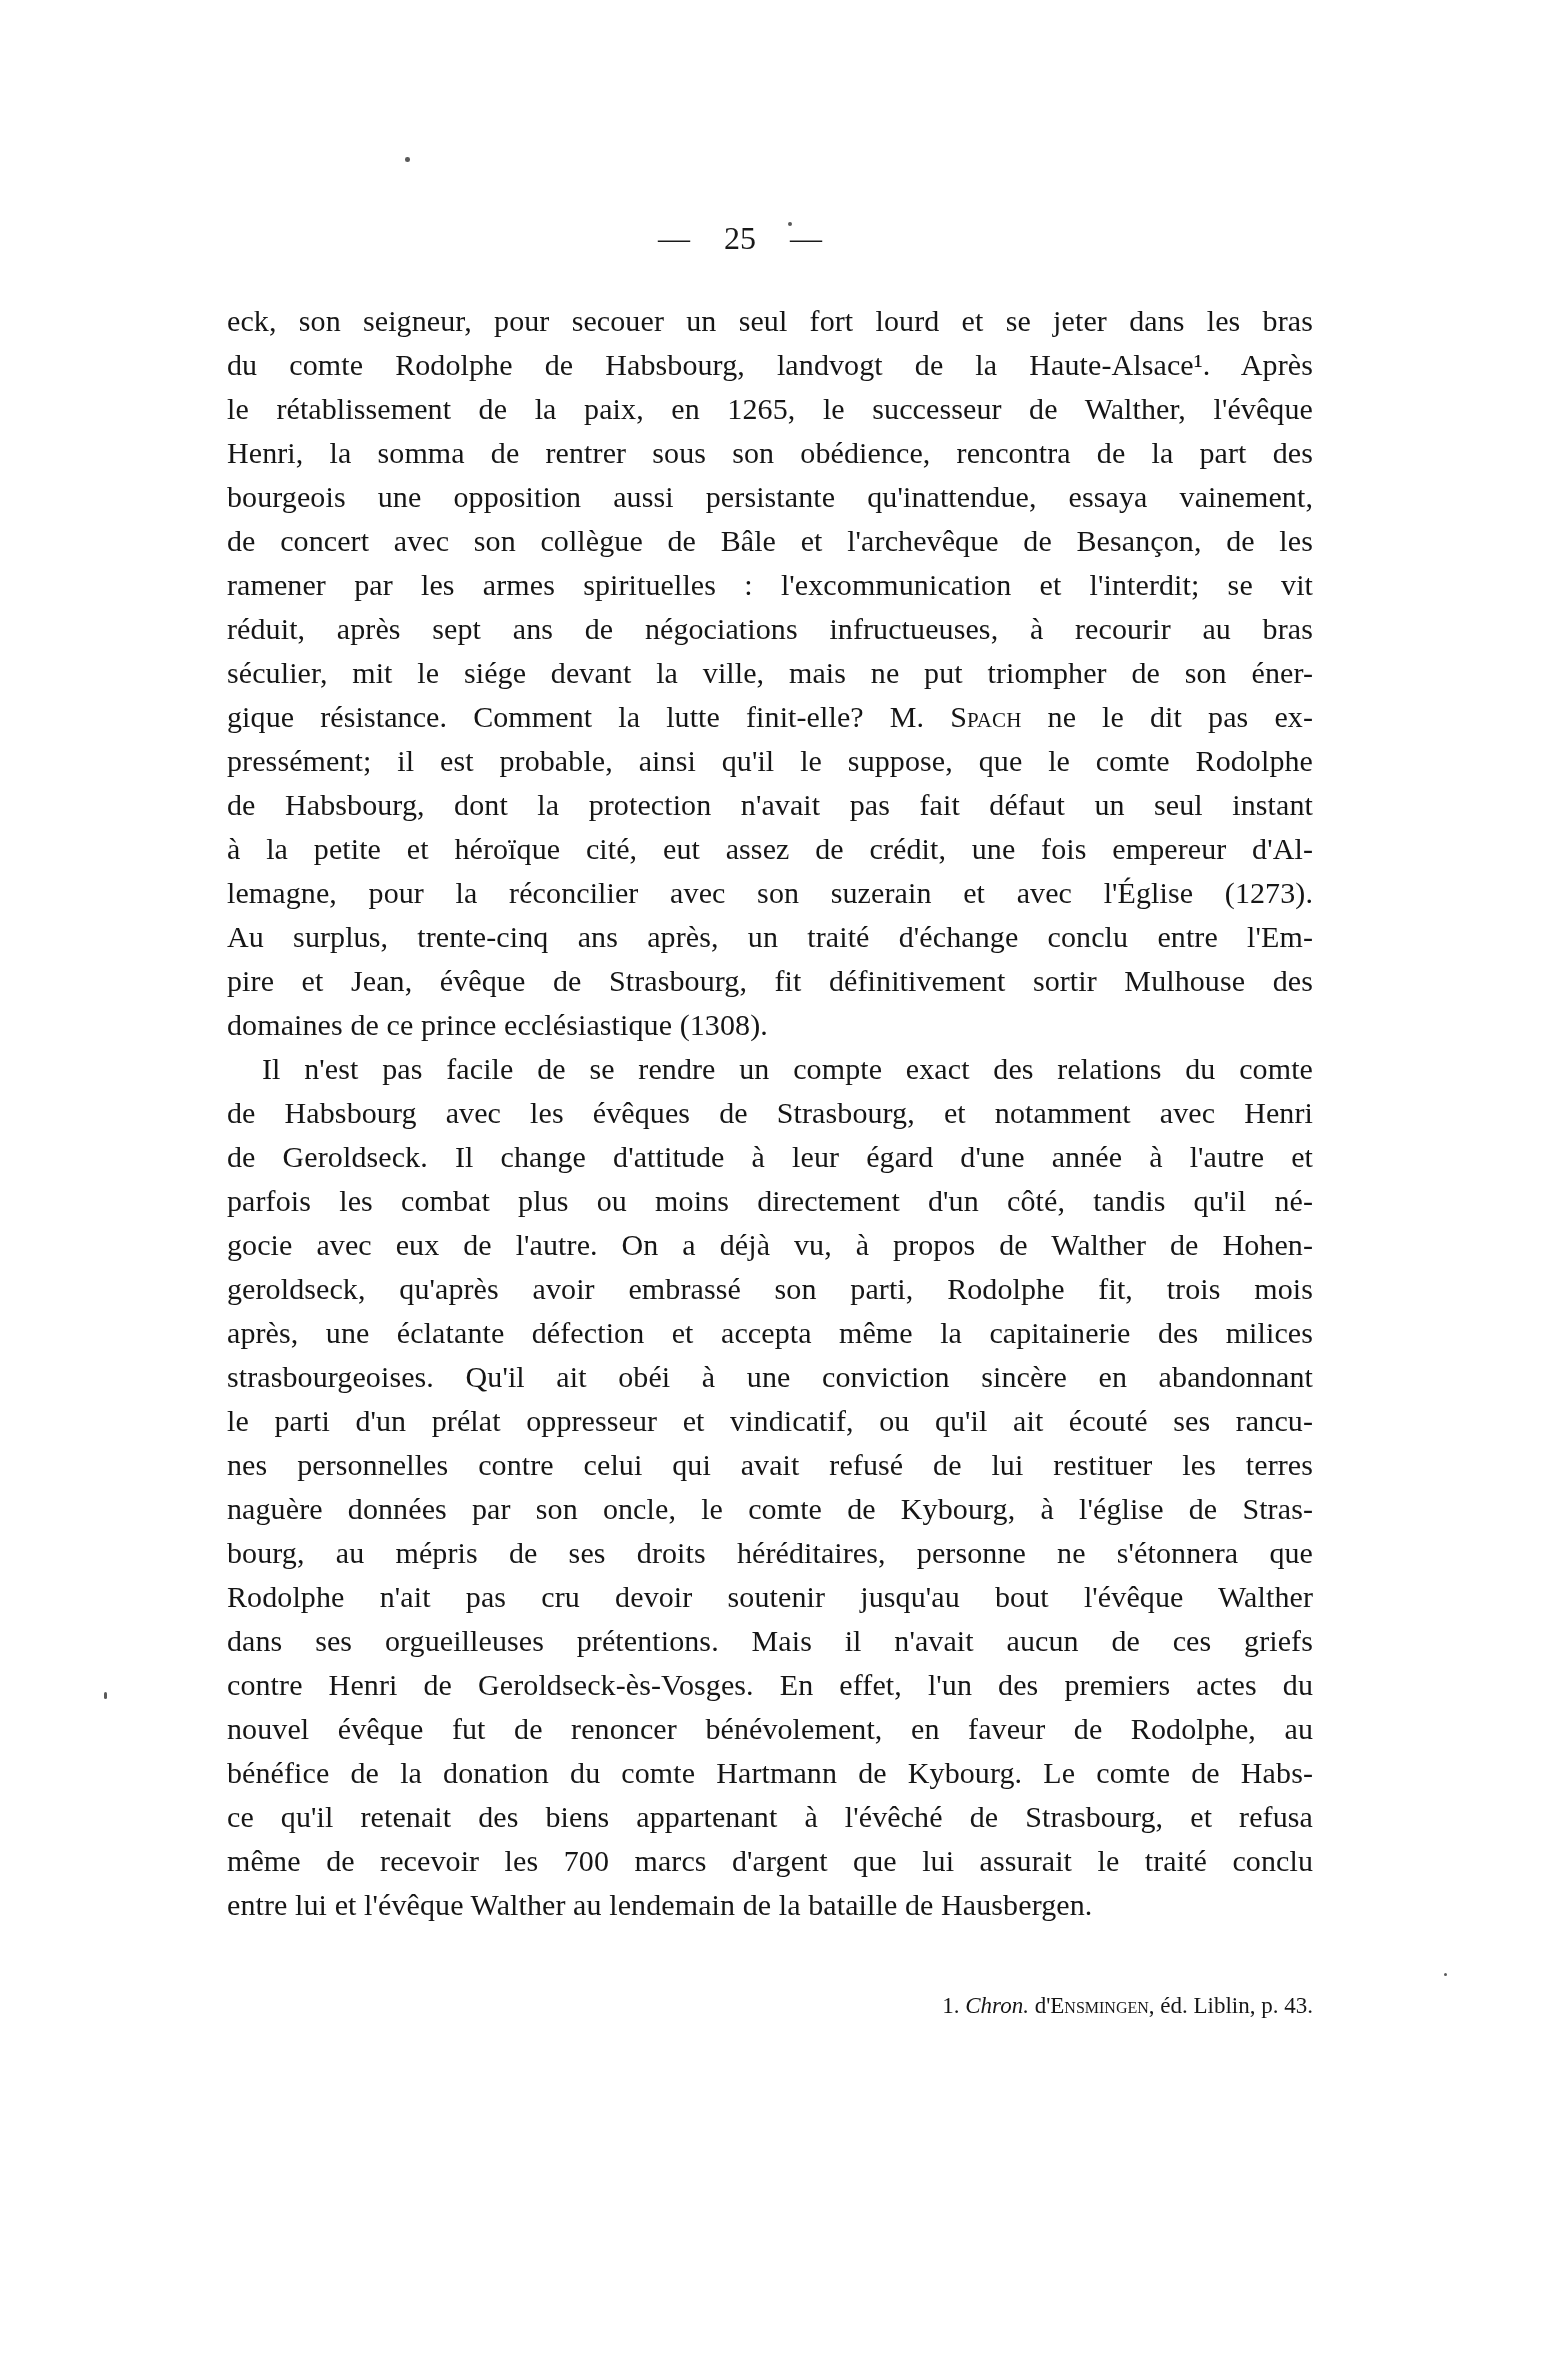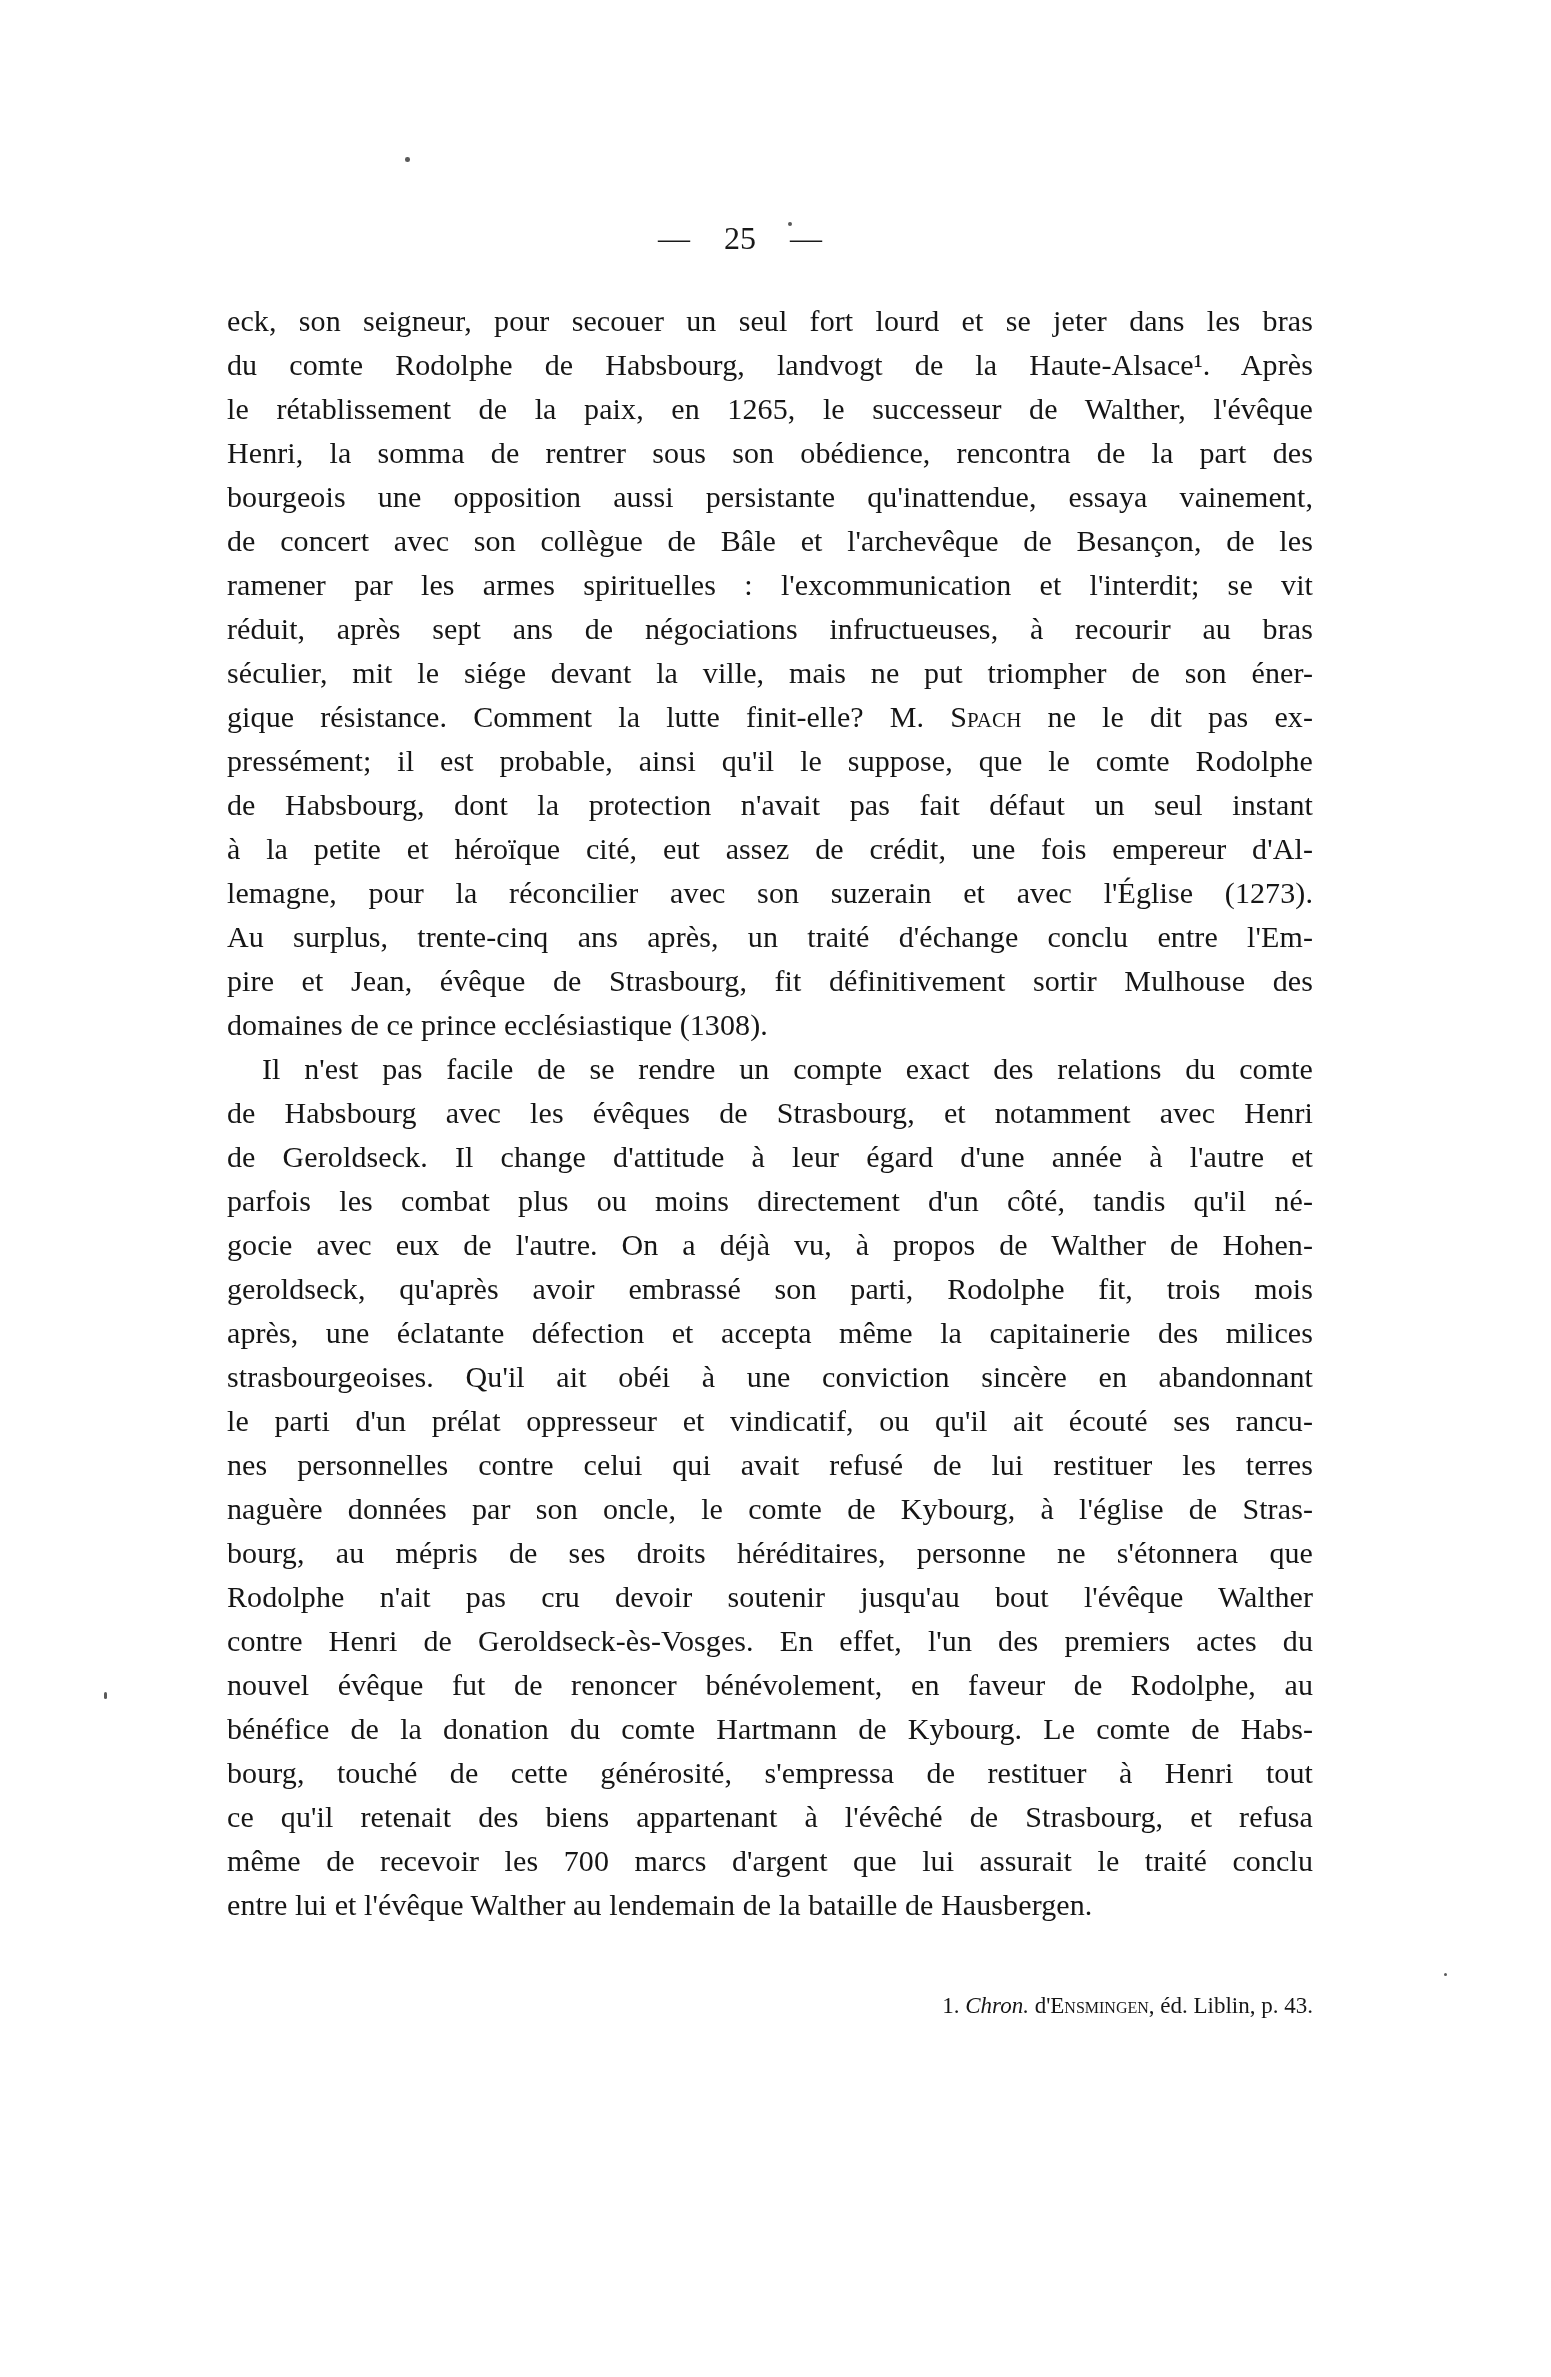--- a/index.html
+++ b/index.html
@@ -100,24 +100,24 @@
       <div class="line"><span>parfois les combat plus ou moins directement d'un côté, tandis qu'il né-</span></div>
       <div class="line"><span>gocie avec eux de l'autre. On a déjà vu, à propos de Walther de Hohen-</span></div>
       <div class="line"><span>geroldseck, qu'après avoir embrassé son parti, Rodolphe fit, trois mois</span></div>
       <div class="line"><span>après, une éclatante défection et accepta même la capitainerie des milices</span></div>
       <div class="line"><span>strasbourgeoises. Qu'il ait obéi à une conviction sincère en abandonnant</span></div>
       <div class="line"><span>le parti d'un prélat oppresseur et vindicatif, ou qu'il ait écouté ses rancu-</span></div>
       <div class="line"><span>nes personnelles contre celui qui avait refusé de lui restituer les terres</span></div>
       <div class="line"><span>naguère données par son oncle, le comte de Kybourg, à l'église de Stras-</span></div>
       <div class="line"><span>bourg, au mépris de ses droits héréditaires, personne ne s'étonnera que</span></div>
       <div class="line"><span>Rodolphe n'ait pas cru devoir soutenir jusqu'au bout l'évêque Walther</span></div>
+      <div class="line"><span>dans ses orgueilleuses prétentions. Mais il n'avait aucun de ces griefs</span></div>
       <div class="line"><span>contre Henri de Geroldseck-ès-Vosges. En effet, l'un des premiers actes du</span></div>
       <div class="line"><span>nouvel évêque fut de renoncer bénévolement, en faveur de Rodolphe, au</span></div>
       <div class="line"><span>bénéfice de la donation du comte Hartmann de Kybourg. Le comte de Habs-</span></div>
-      <div class="line"><span>bourg, touché de cette générosité, s'empressa de restituer à Henri tout</span></div>
       <div class="line"><span>ce qu'il retenait des biens appartenant à l'évêché de Strasbourg, et refusa</span></div>
       <div class="line"><span>même de recevoir les 700 marcs d'argent que lui assurait le traité conclu</span></div>
       <div class="line para-end"><span>entre lui et l'évêque Walther au lendemain de la bataille de Hausbergen.</span></div>
     </div>
 
   <div class="footnote" id="footnote"><span>1. </span><span class="it">Chron.</span><span> d'</span><span class="sc">Ensmingen</span><span>, éd. Liblin, p. 43.</span></div>
 
   <div class="speck" style="left:394px; top:157px; width:4.6px; height:4.6px;"></div>
   <div class="speck" style="left:777px; top:222px; width:3.8px; height:3.8px;"></div>
   <div class="speck" style="left:93px; top:1692px; width:3.1px; height:6.9px; border-radius:1.5px;"></div>

